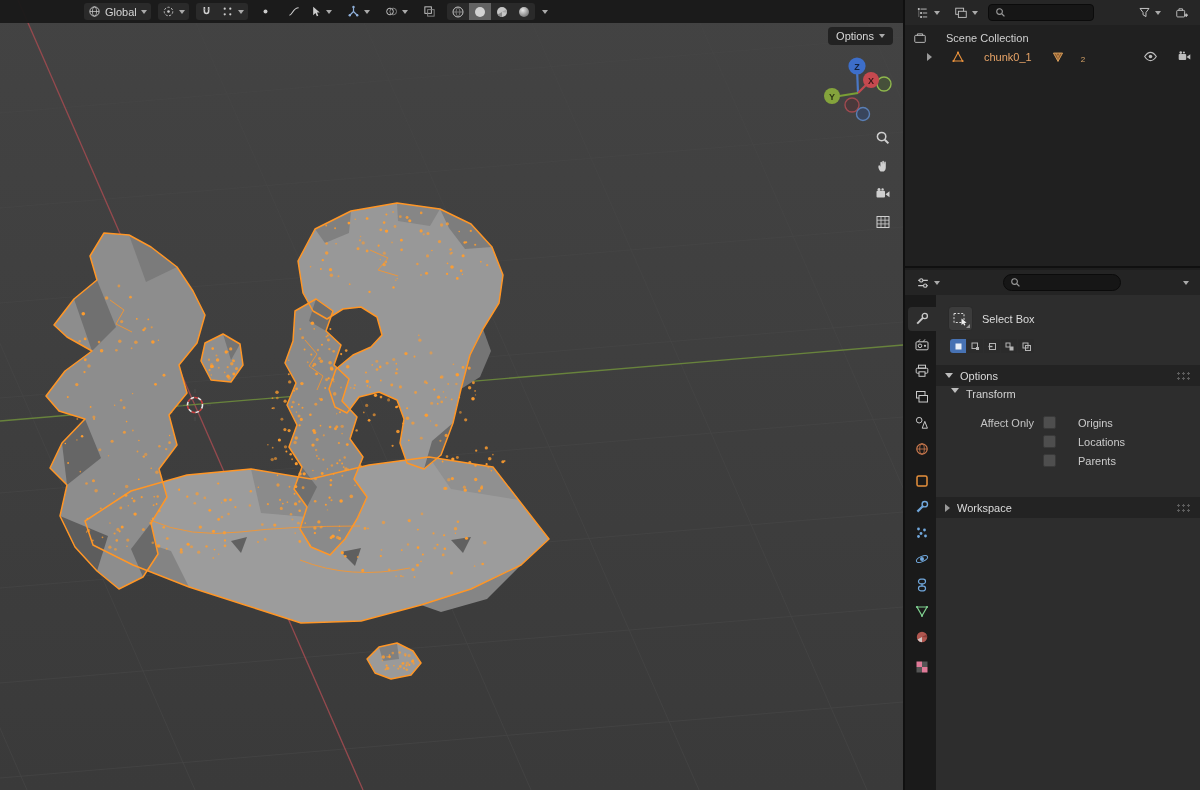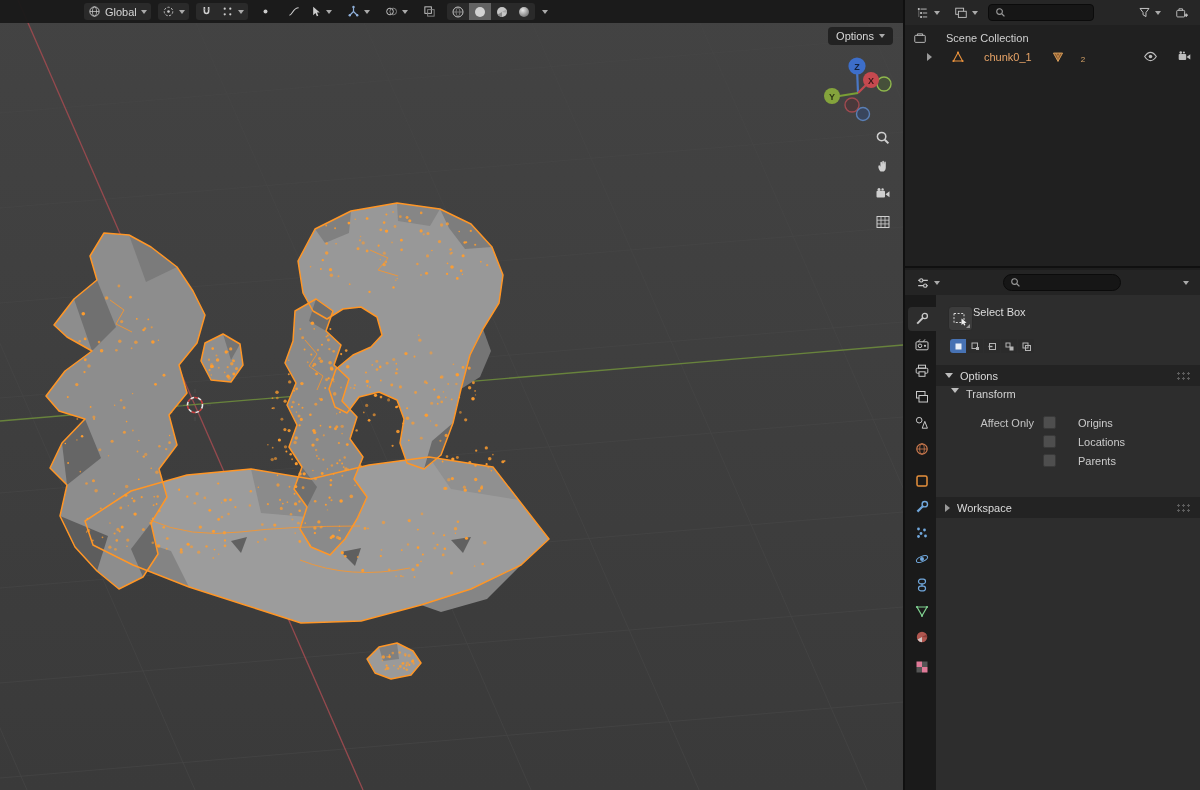--- a/index.html
+++ b/index.html
@@ -54,21 +54,21 @@
 .p-header .search-pill{width:118px;border-radius:9px;margin:0 auto}
 .p-body{position:absolute;top:25px;bottom:0;left:0;right:0;display:flex}
 .tabs{width:31px;background:#1a1a1a;display:flex;flex-direction:column;align-items:flex-end;
   padding-top:12px;gap:2px}
 .tab{width:28px;height:24px;display:flex;align-items:center;justify-content:center;
   border-radius:4px 0 0 4px}
 .tab.active{background:#2d2d2d}
 .tab.m-gap{margin-top:6px}
 .tab.m-gap-sm{margin-top:4px}
 .tool-content{flex:1;font-size:11px;padding-top:9px}
-.tool-row{display:flex;padding:2px 10px 8px 12px;color:#dcdcdc}
+.tool-row{display:flex;align-items:center;gap:9px;padding:2px 10px 8px 12px;color:#dcdcdc}
 .tool-tile{position:relative;width:25px;height:25px;background:#3c3c3c;border:1px solid #2a2a2a;
   border-radius:4px;display:flex;align-items:center;justify-content:center}
 .tool-tile .corner{position:absolute;right:2px;bottom:2px;width:0;height:0;
   border-left:4px solid transparent;border-bottom:4px solid #9a9a9a}
 .mode-row{display:flex;gap:1px;padding:0 10px 12px 14px}
 .mtile{width:16px;height:14px;background:#2b2b2b;display:flex;align-items:center;justify-content:center}
 .mtile:first-child{border-radius:3px 0 0 3px}
 .mtile:last-child{border-radius:0 3px 3px 0}
 .mtile.on{background:#4772b3}
 .sect{height:21px;background:#232323;display:flex;align-items:center;gap:7px;padding:0 9px;color:#dadada}

